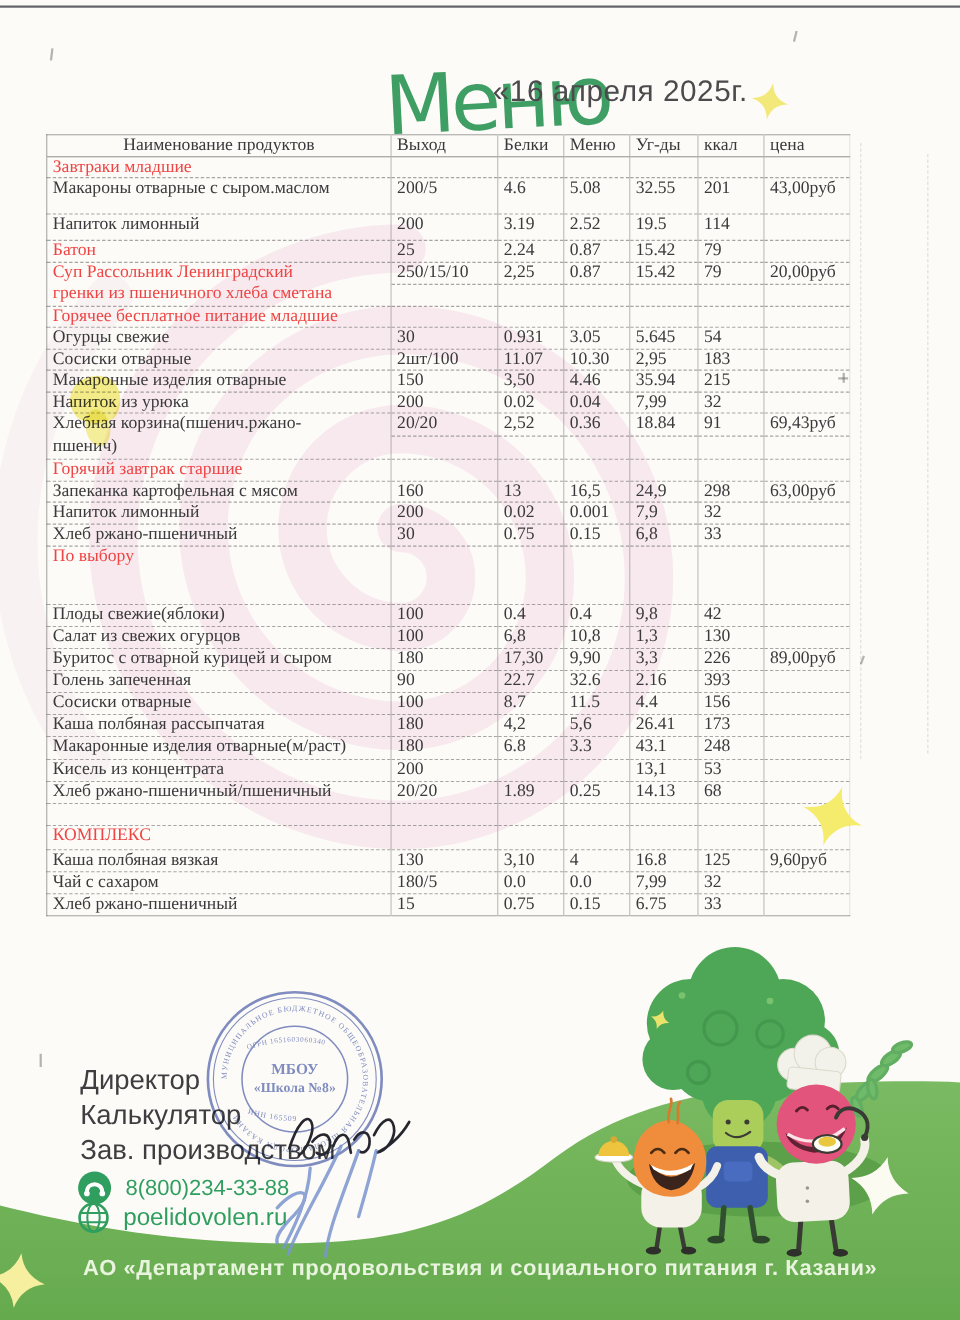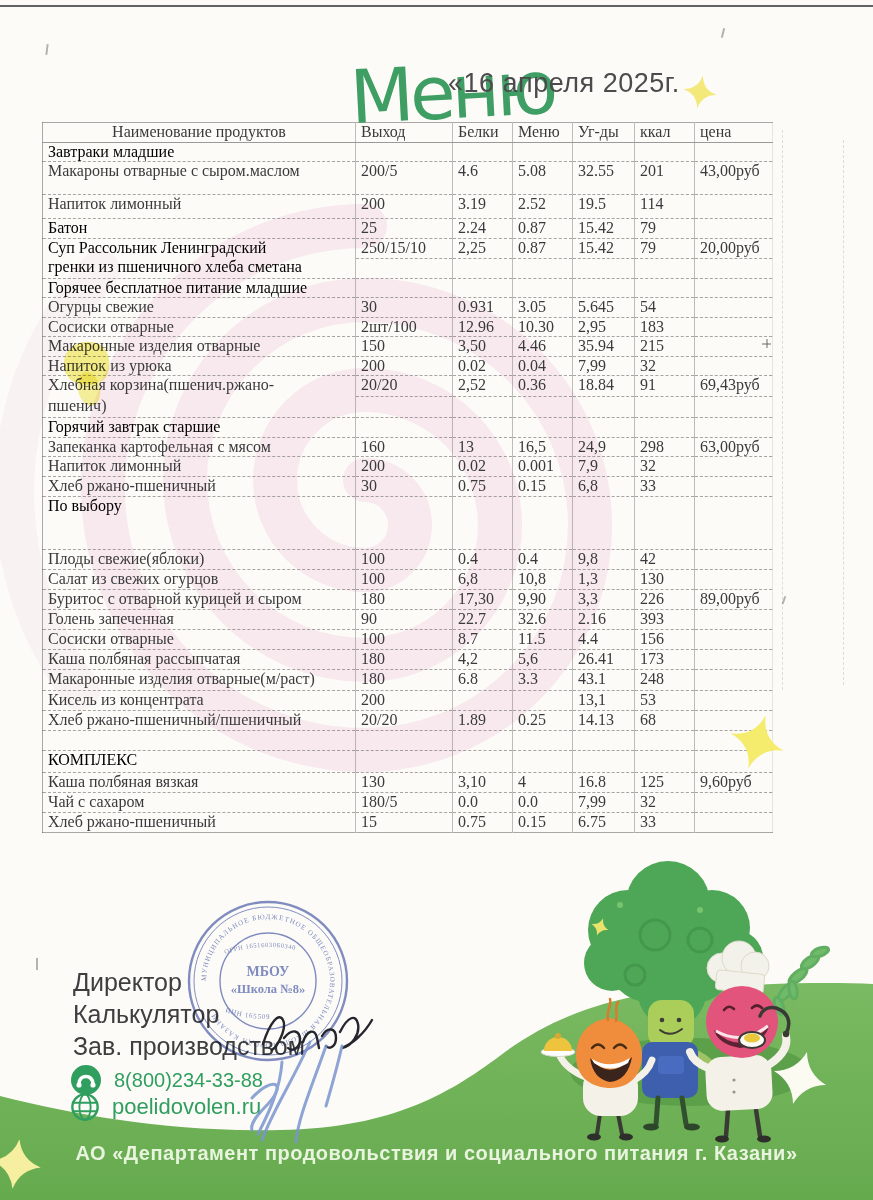--- a/index.html
+++ b/index.html
@@ -23,21 +23,21 @@
     border-collapse:collapse;table-layout:fixed;color:#3a3a3c;background:transparent;
     border:1px solid rgba(100,100,100,.55);border-right:1px solid rgba(150,150,150,.22);}
   table.menu th,table.menu td{
     border-left:1px solid rgba(110,110,110,.45);
     border-bottom:1px dashed rgba(95,95,95,.55);
     padding:0 5px;vertical-align:top;font-size:16px;line-height:1.16;
     overflow:hidden;white-space:nowrap;font-weight:normal;text-align:left;}
   table.menu th:first-child,table.menu td:first-child{border-left:none;}
   table.menu thead th{border-bottom:1px solid rgba(90,90,90,.6);}
   table.menu thead th:first-child{text-align:center;}
-  td.b{font-weight:bold;color:#000000;margin-top:36px;}
+  td.b{font-weight:bold;color:#ef4444;margin-top:36px;}
   td.open{border-bottom:none !important;}
 
   
   .vline{position:absolute;width:0;border-left:1px dashed rgba(140,140,140,.28);z-index:1;}
   .tick{position:absolute;background:rgba(90,90,90,.45);z-index:3;}
   .highlight-blob{position:absolute;left:64px;top:341px;width:46px;height:44px;z-index:3;
     background:#f2e95e;opacity:.72;border-radius:58% 42% 60% 40%/52% 60% 40% 48%;
     transform:rotate(18deg);mix-blend-mode:multiply;}
   .highlight-blob2{position:absolute;left:78px;top:372px;width:22px;height:34px;z-index:3;
     background:#f2e95e;opacity:.6;border-radius:50%;transform:rotate(-12deg);mix-blend-mode:multiply;}
@@ -166,21 +166,21 @@
           <td>30</td>
           <td>0.931</td>
           <td>3.05</td>
           <td>5.645</td>
           <td>54</td>
           <td></td>
         </tr>
         <tr style="height: 19px;">
           <td>Сосиски отварные</td>
           <td>2шт/100</td>
-          <td>12.96</td>
+          <td>11.07</td>
           <td>10.30</td>
           <td>2,95</td>
           <td>183</td>
           <td></td>
         </tr>
         <tr style="height: 19px;">
           <td>Макаронные изделия отварные</td>
           <td>150</td>
           <td>3,50</td>
           <td>4.46</td>

